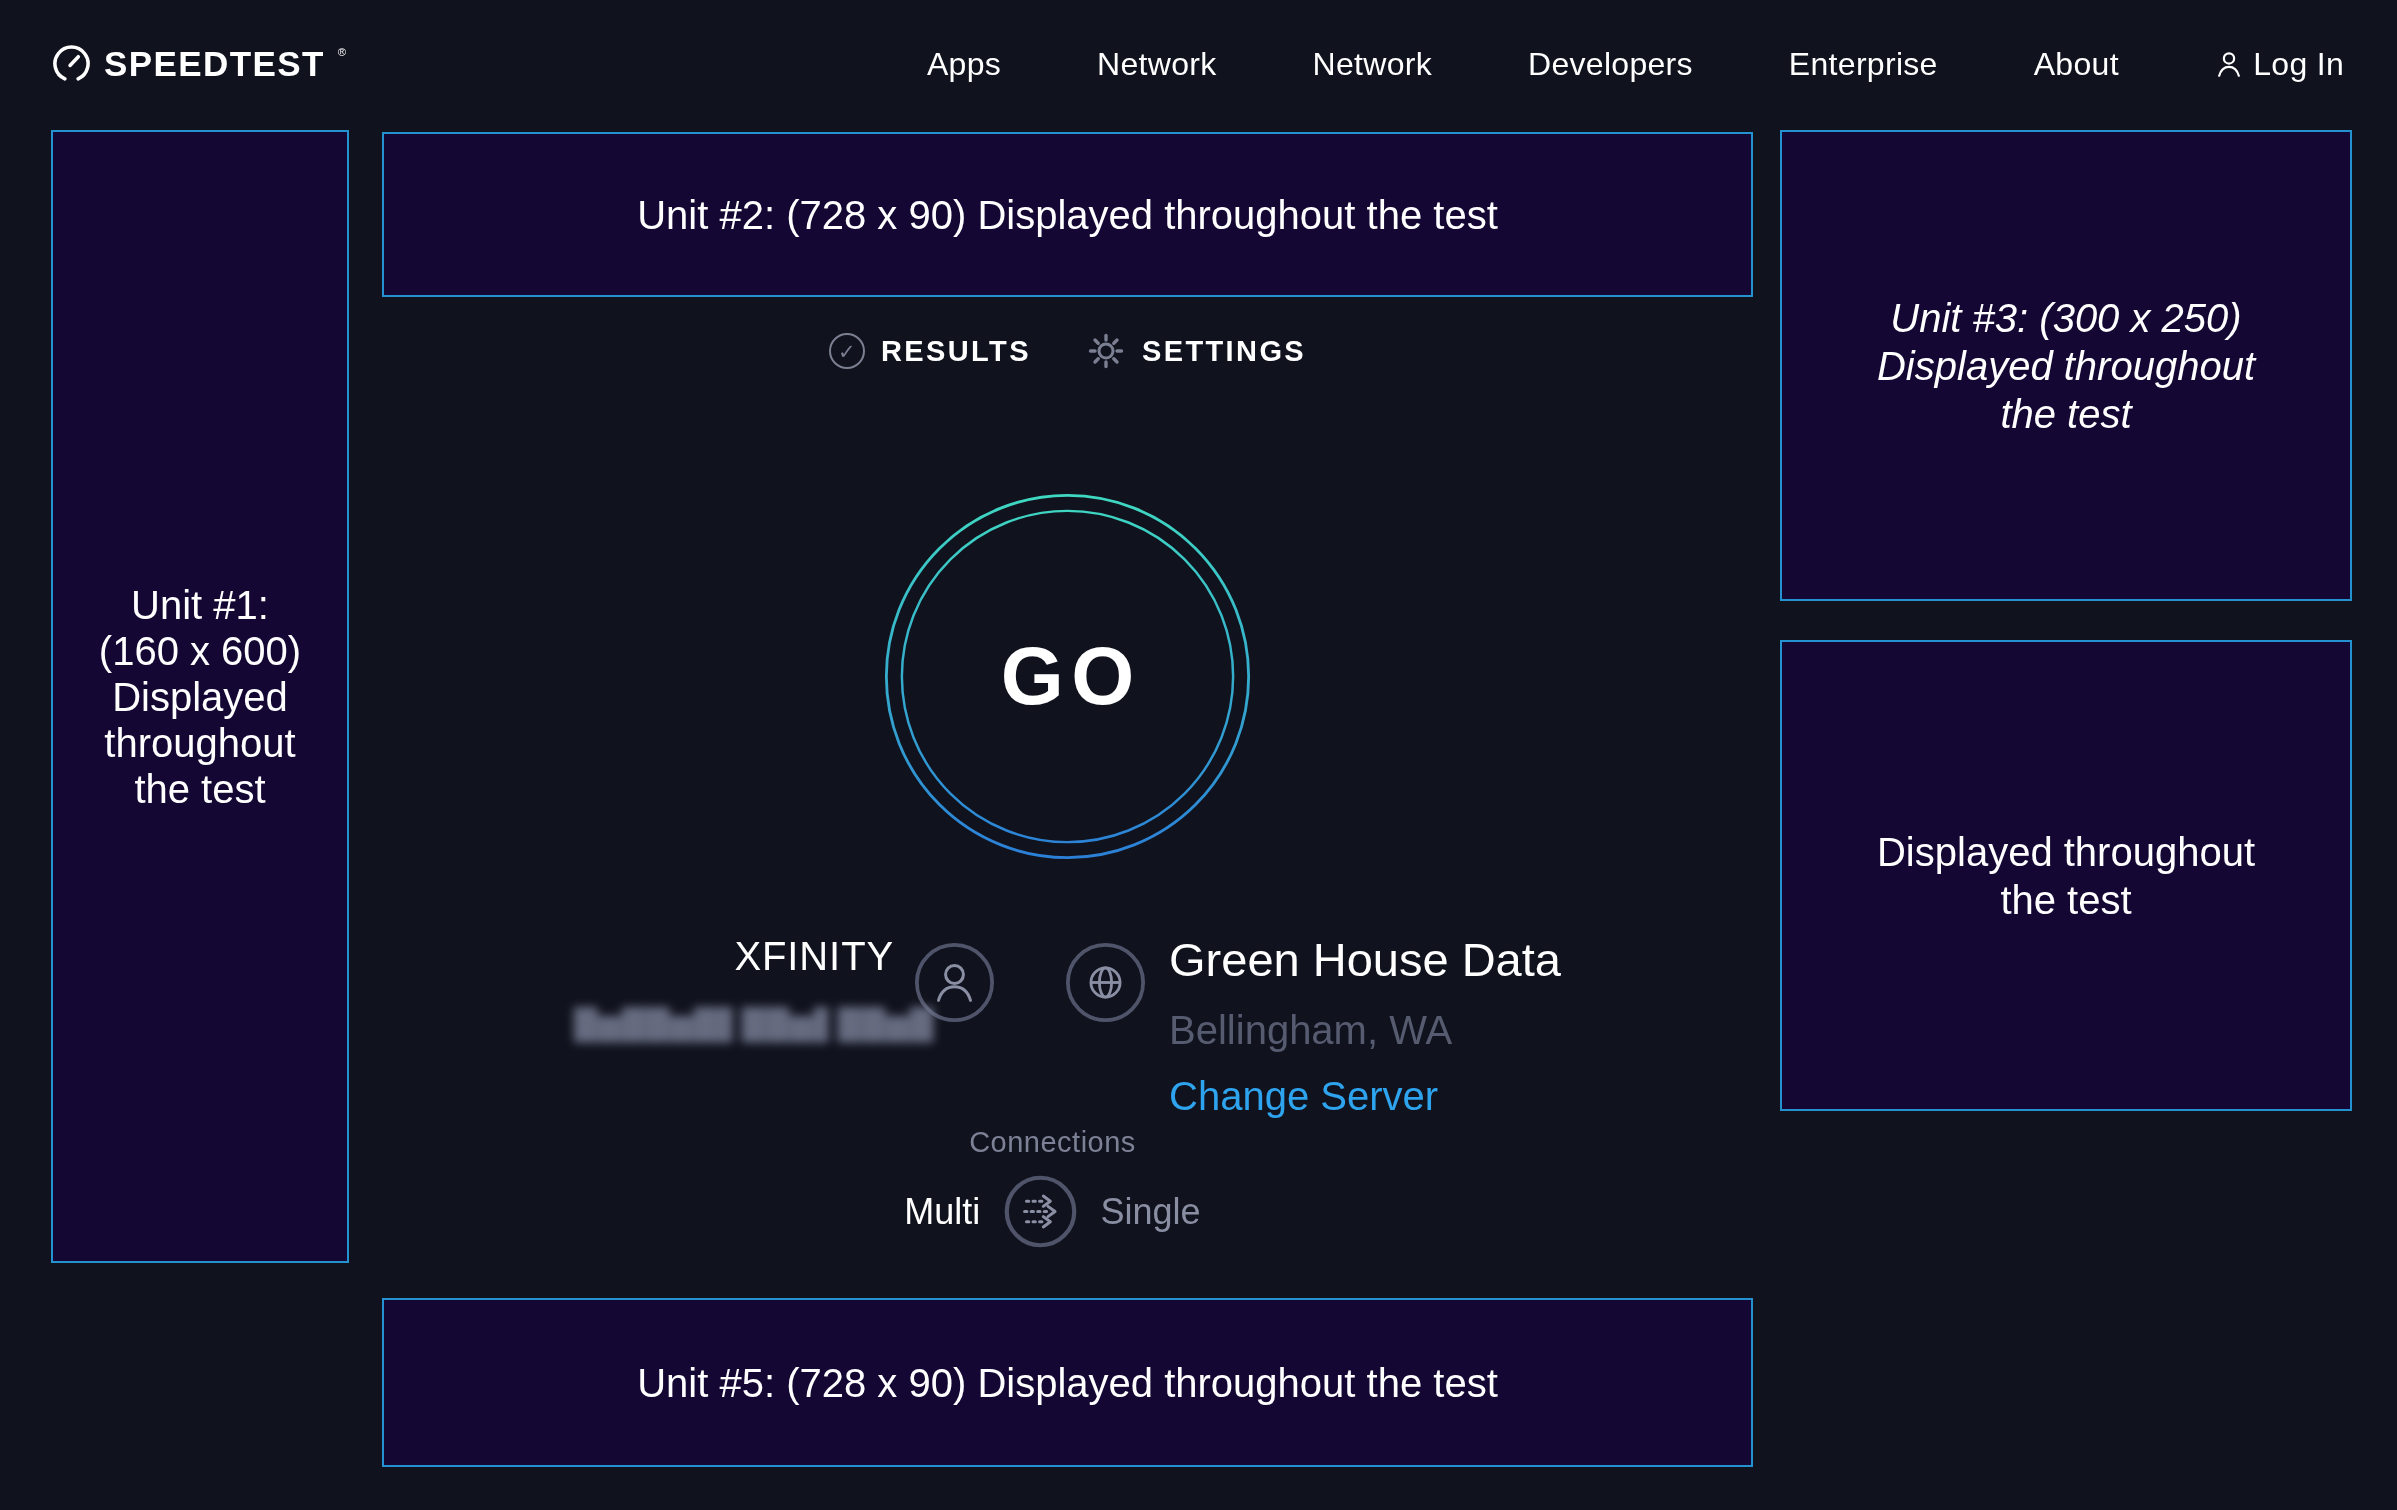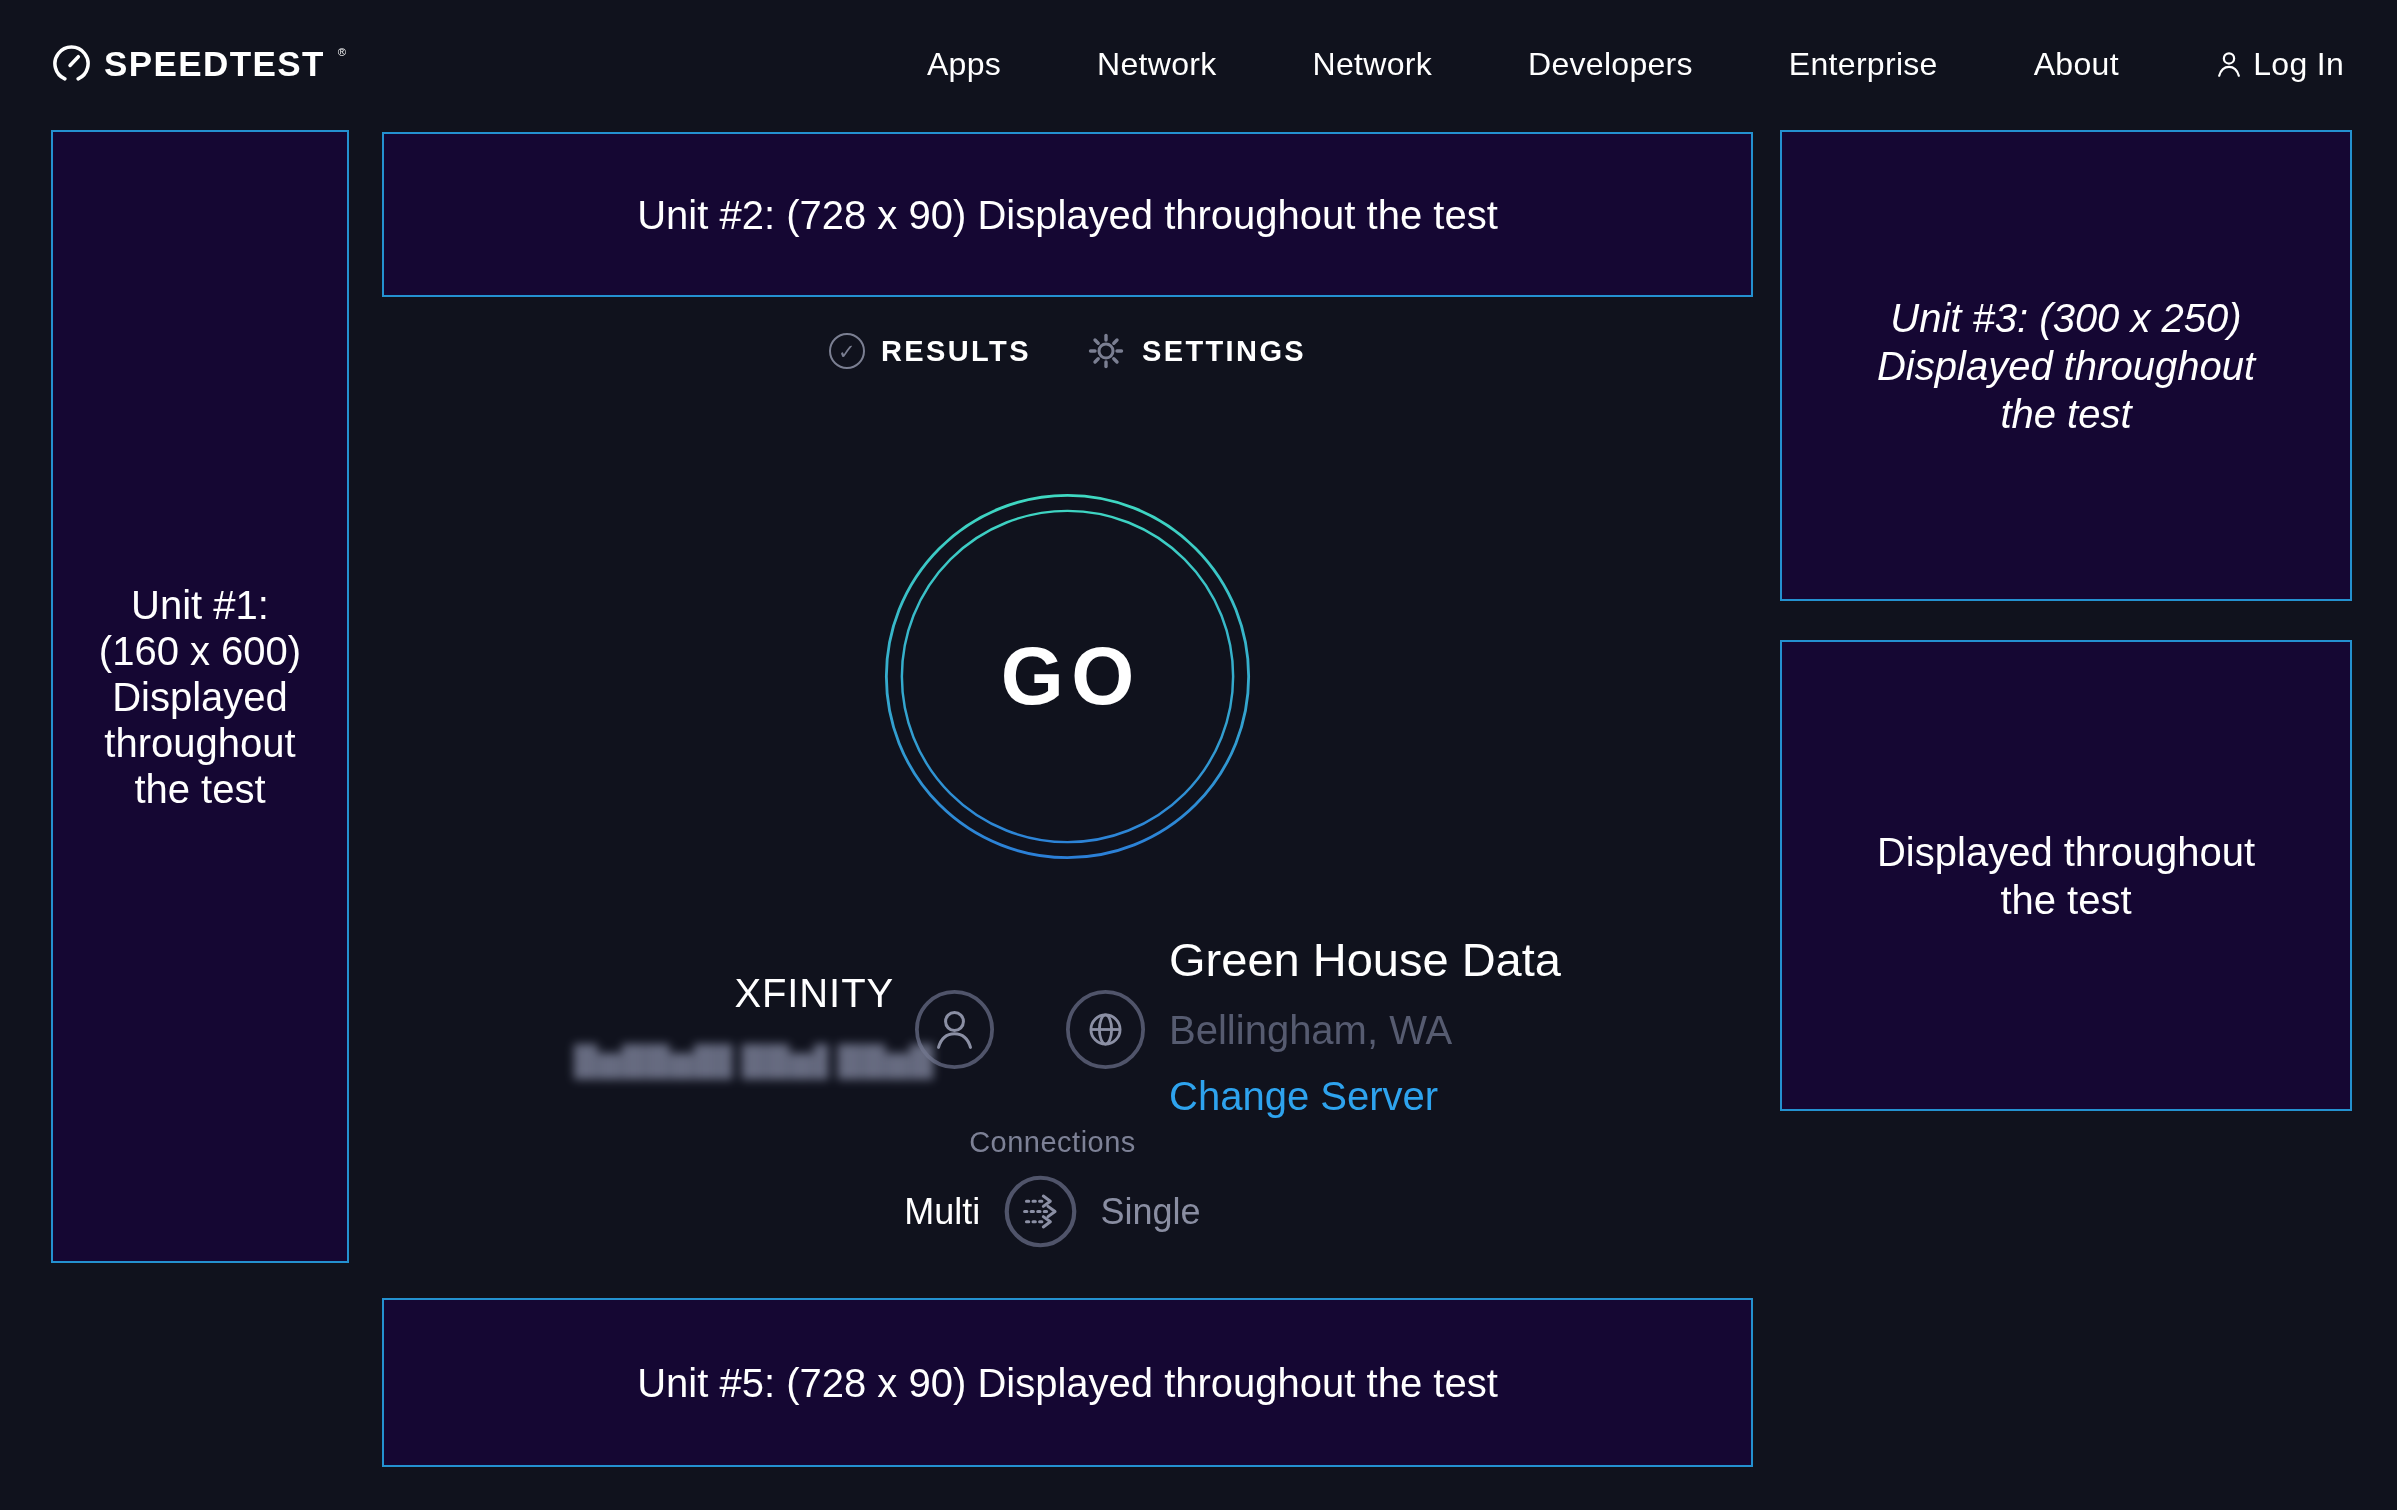--- a/index.html
+++ b/index.html
@@ -62,21 +62,21 @@
   }
   .go-btn { position:relative; width:367px; height:367px; cursor:pointer; }
   .go-label {
     position:absolute; inset:0; display:flex; align-items:center; justify-content:center;
     font-size:81px; font-weight:700; letter-spacing:7.5px; color:#fff; padding-left:7.5px;
   }
 
   
   .provider-row {
     position:absolute; left:382px; top:935px; width:1371px;
-    display:flex; justify-content:center; align-items:center;
+    display:flex; justify-content:center; align-items:flex-start;
   }
   .provider-col { width:320px; text-align:right; }
   .provider-name { font-size:40px; font-weight:500; letter-spacing:0.9px; line-height:43px; color:#fff; }
   .redacted {
     margin-top:30px; display:inline-block;
     font-size:30px; line-height:34px; letter-spacing:0.9px;
     color:#767b92; filter:blur(4.7px); opacity:0.85;
     font-family:"DejaVu Sans", sans-serif;
   }
   .icon-avatar { margin-left:21px; margin-top:7.5px; }

